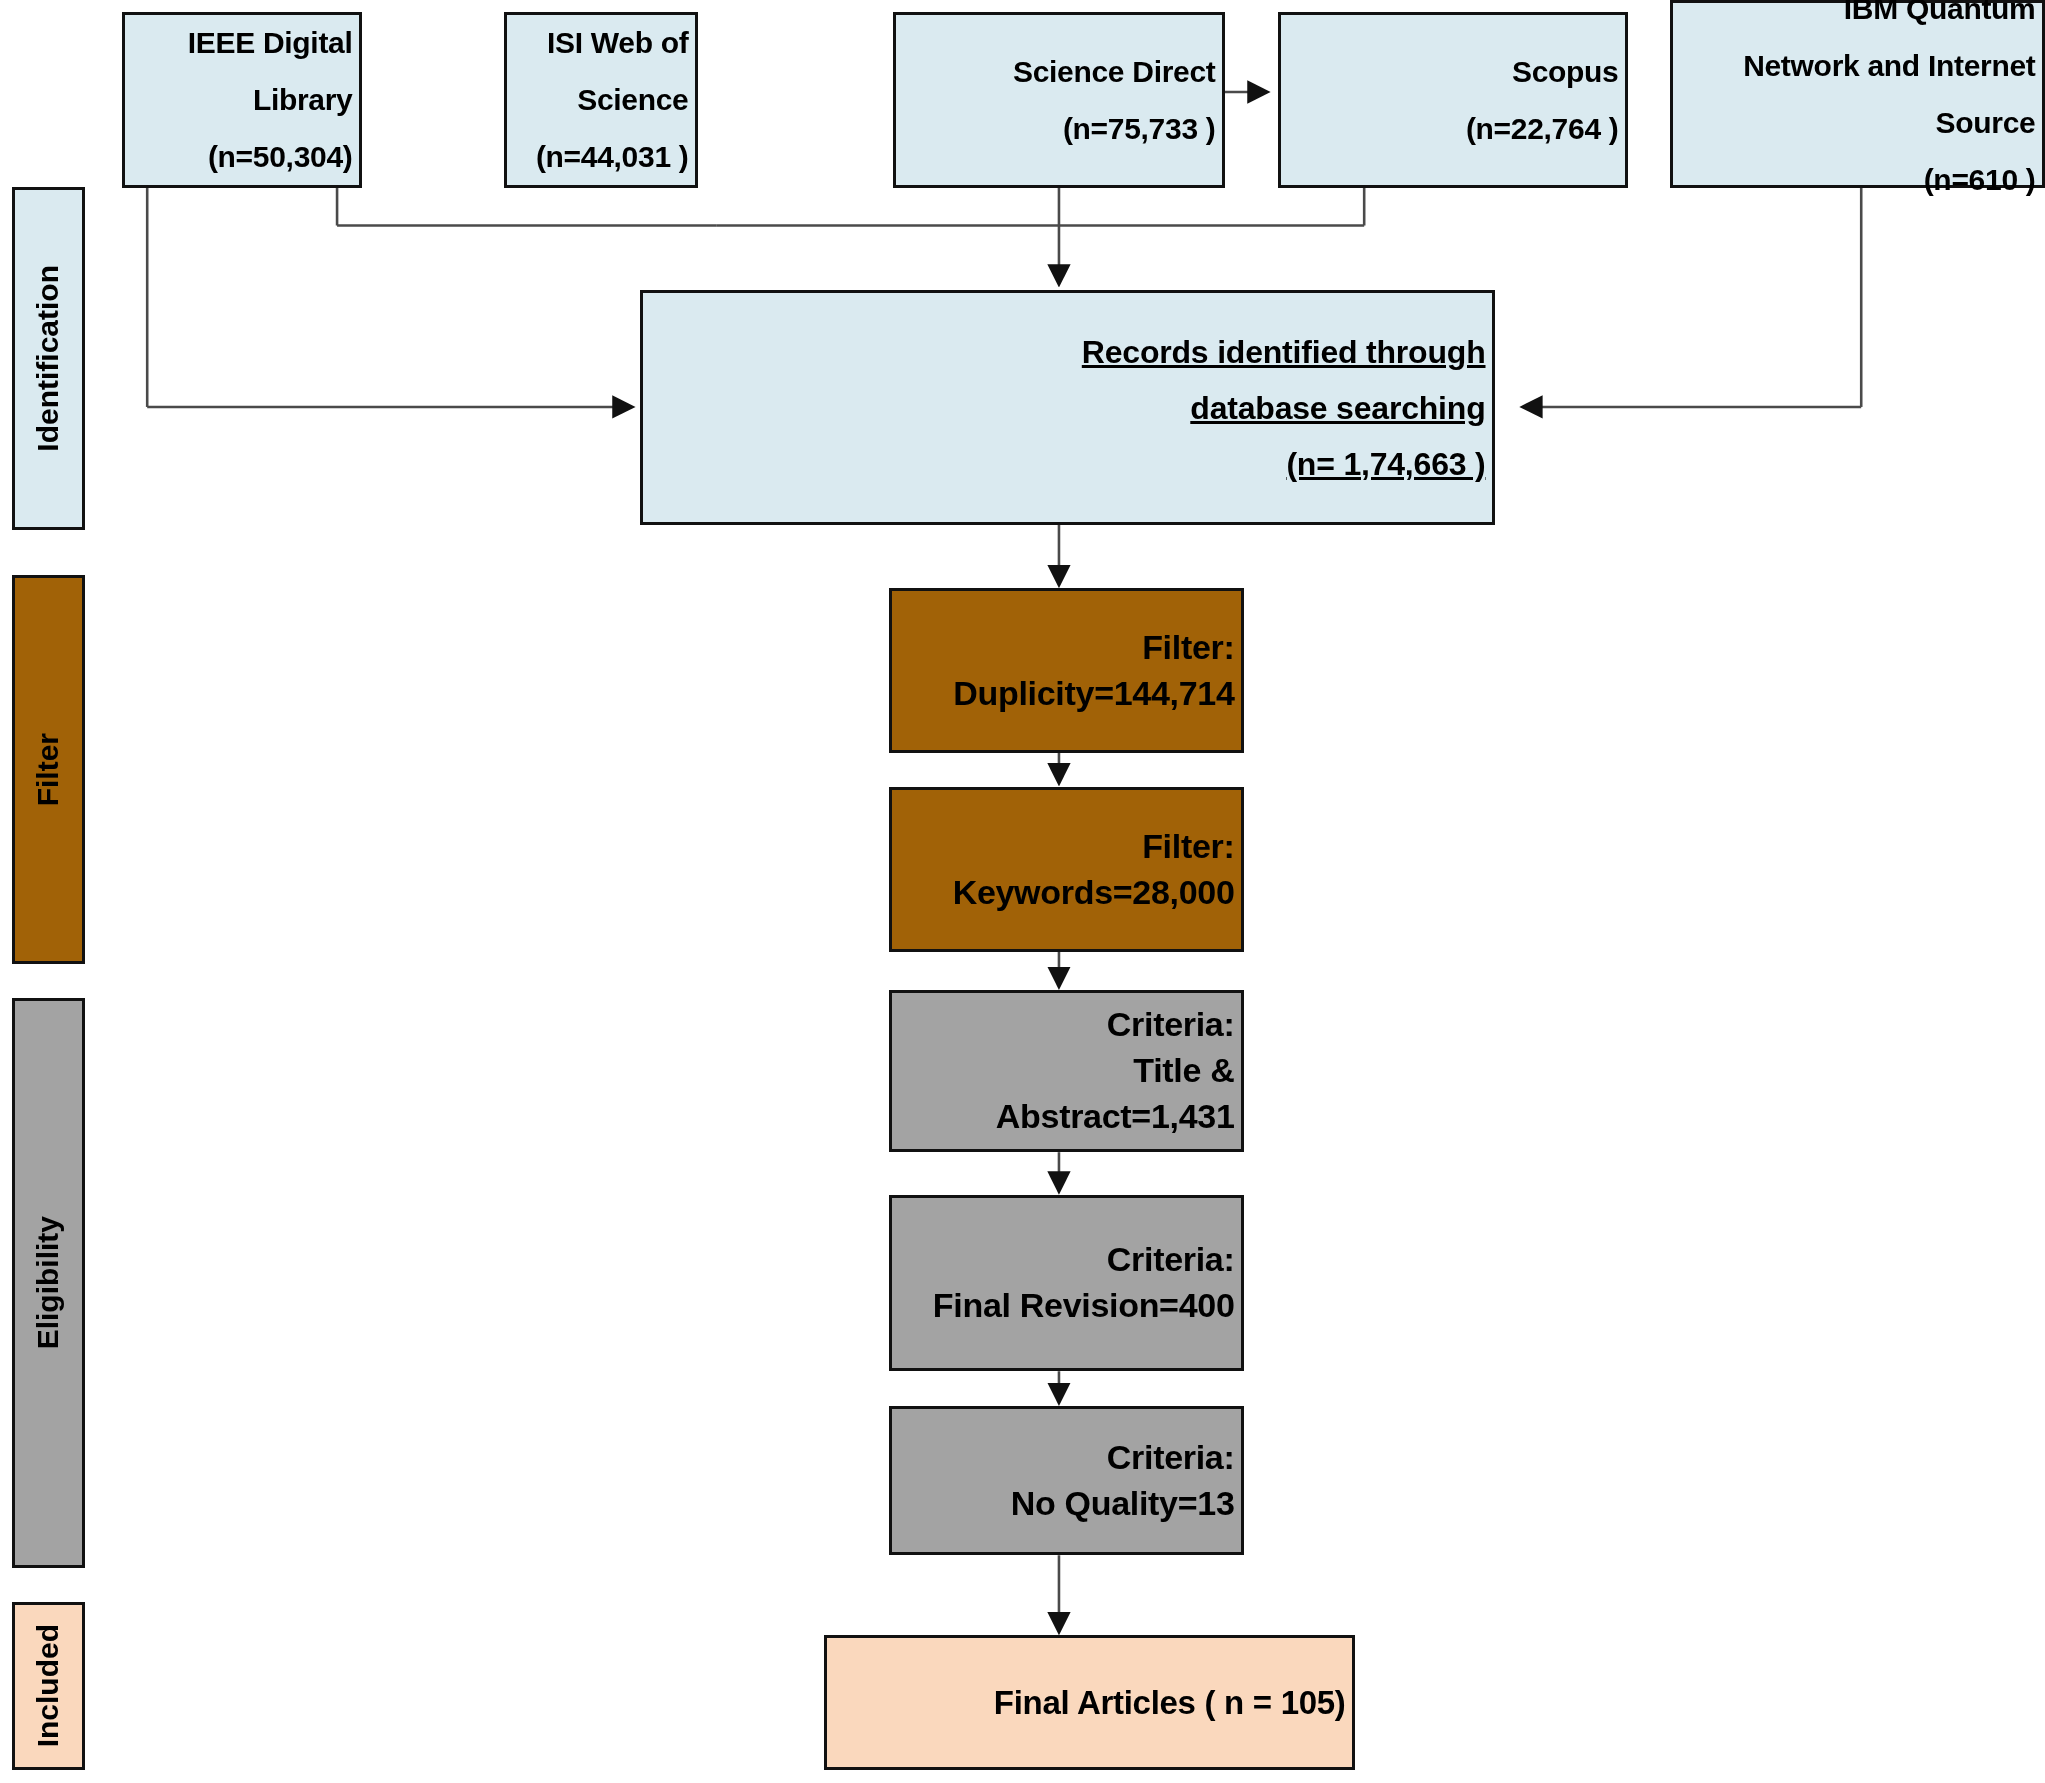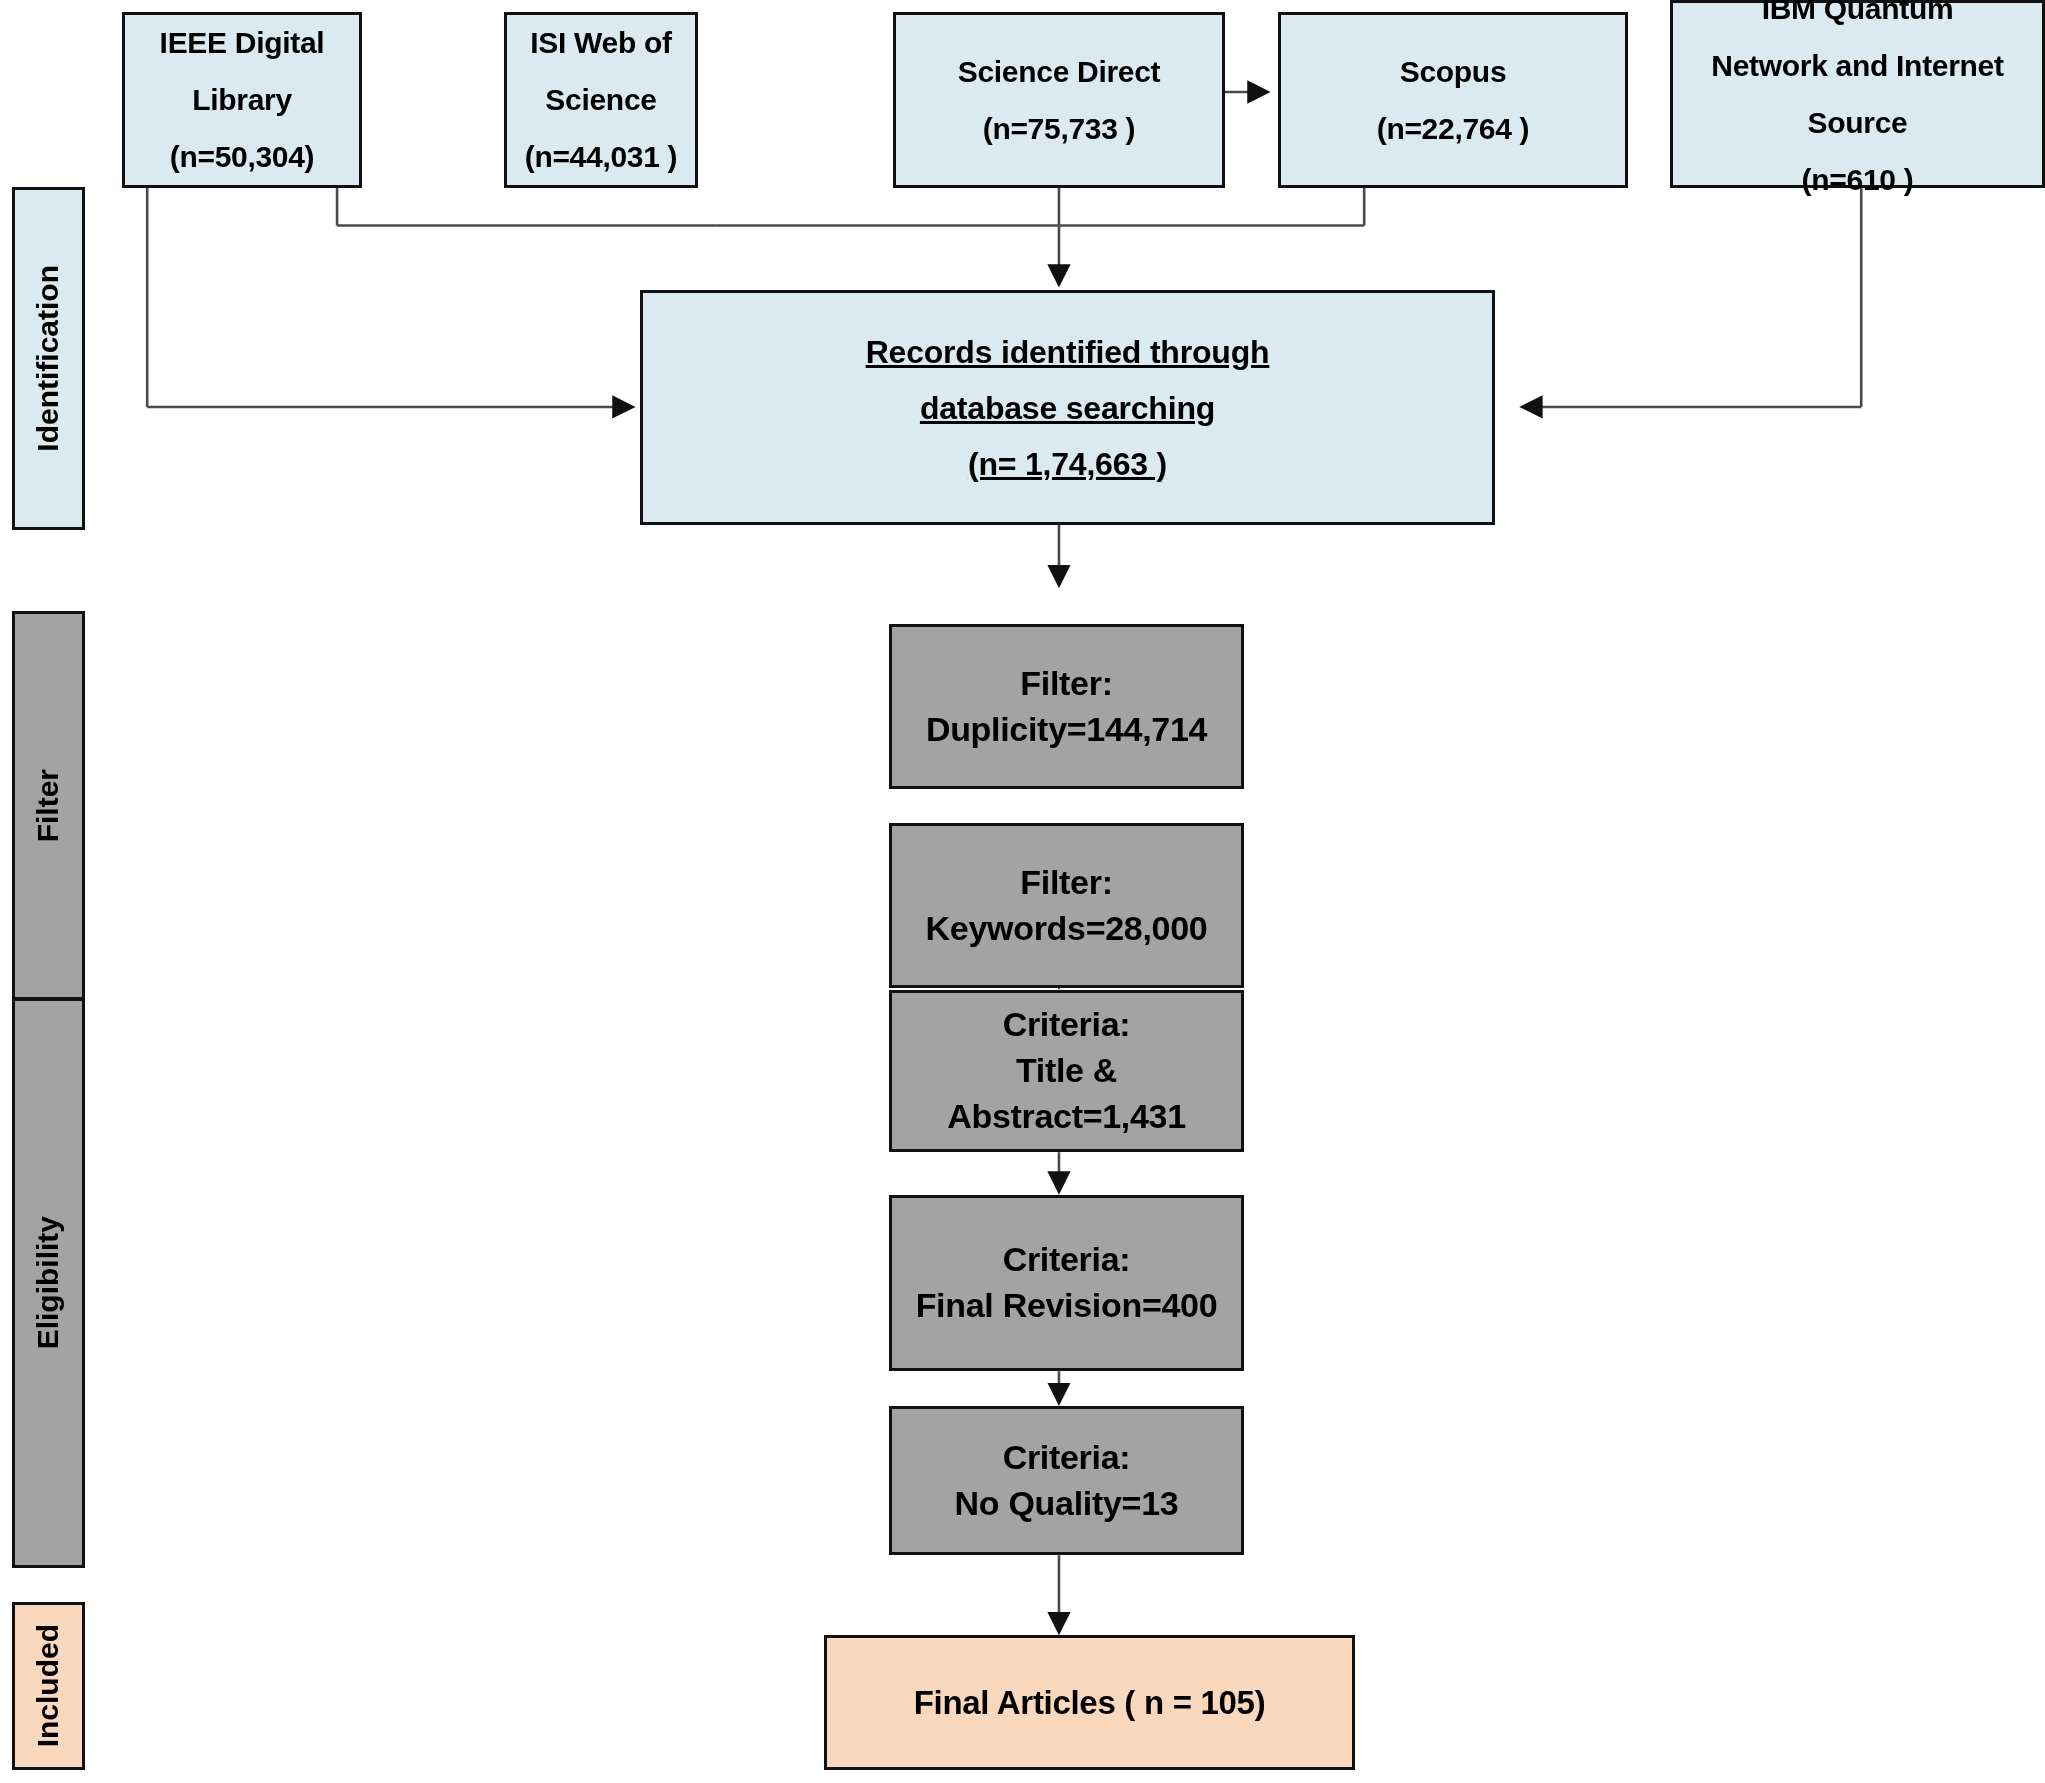--- a/index.html
+++ b/index.html
@@ -22,32 +22,32 @@
     height: 1784px;
     pointer-events: none;
   }
   .node {
     position: absolute;
     box-sizing: border-box;
     border: 3.2px solid #111111;
     display: flex;
     align-items: center;
     justify-content: center;
-    text-align: center;
+    text-align: right;
     font-weight: bold;
     color: #000000;
     line-height: 1.45;
     padding: 3.9px 6.5px;
     box-shadow: 4.5px 4.5px 0 -1.3px rgba(0,0,0,0.0);
   }
   .node .txt { width: 100%; white-space: pre-line; }
 
   
   .c-blue   { background: #daeaf0; }
-  .c-yellow { background: #a3a3a3; margin-top: 36px; }
+  .c-yellow { background: #a16207; }
   .c-green  { background: #a3a3a3; }
   .c-orange { background: #fad8bd; }
 
   
   .src {
     font-size: 30px;
     letter-spacing: -0.3px;
     line-height: 1.9;
   }
   .records {

